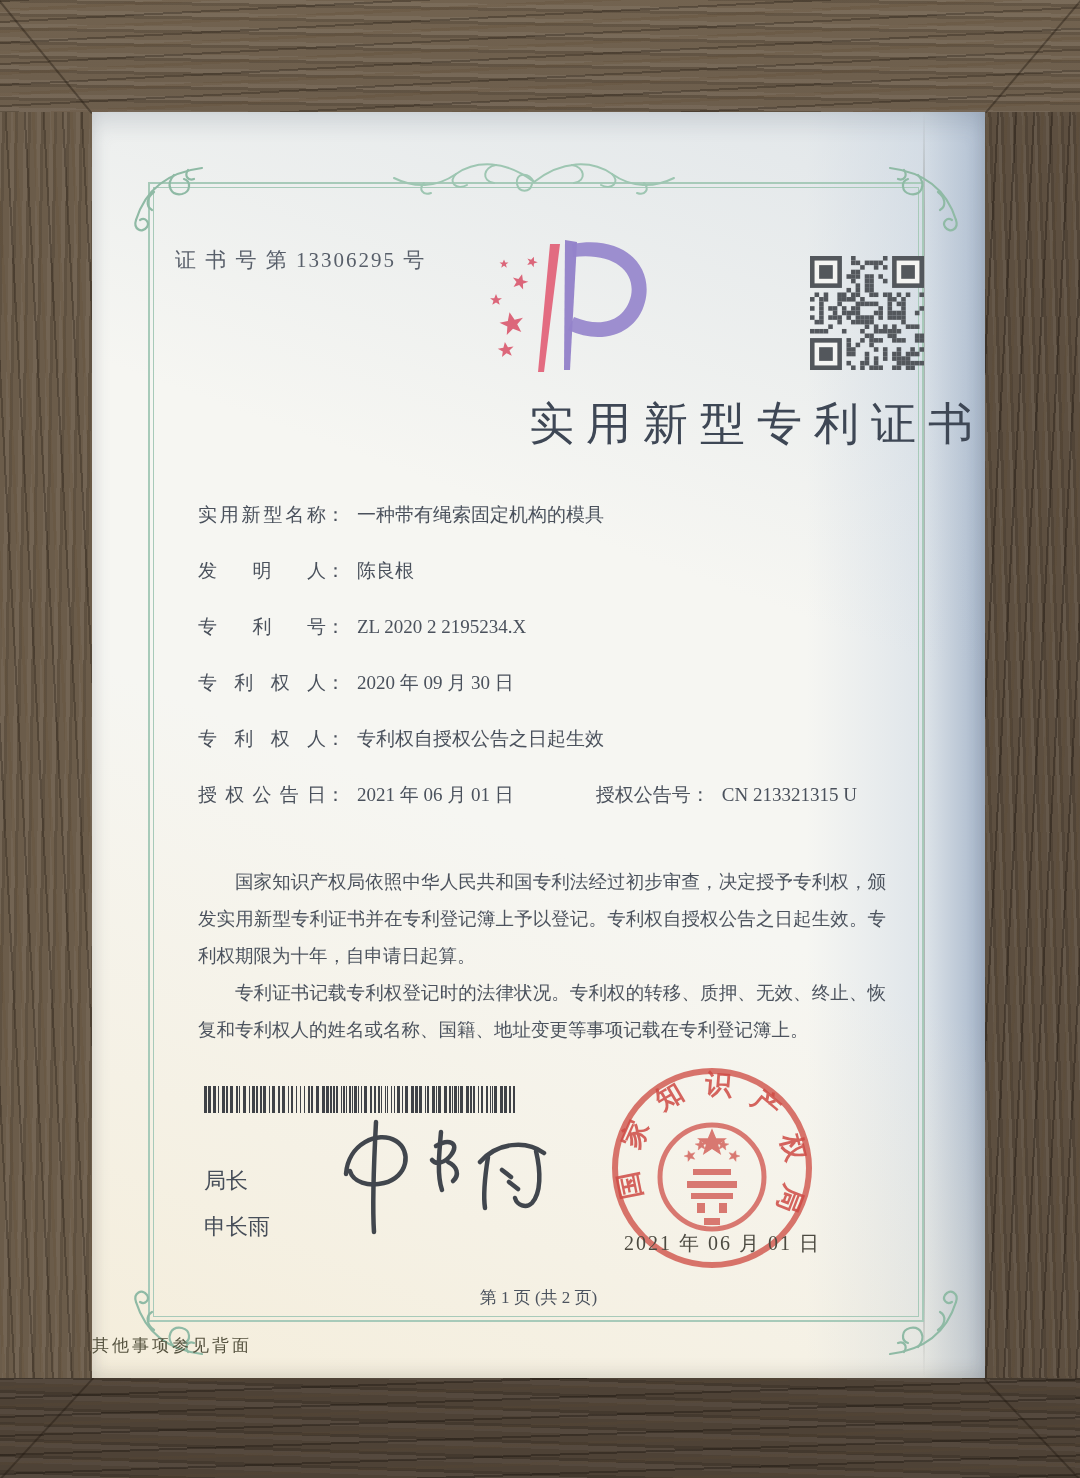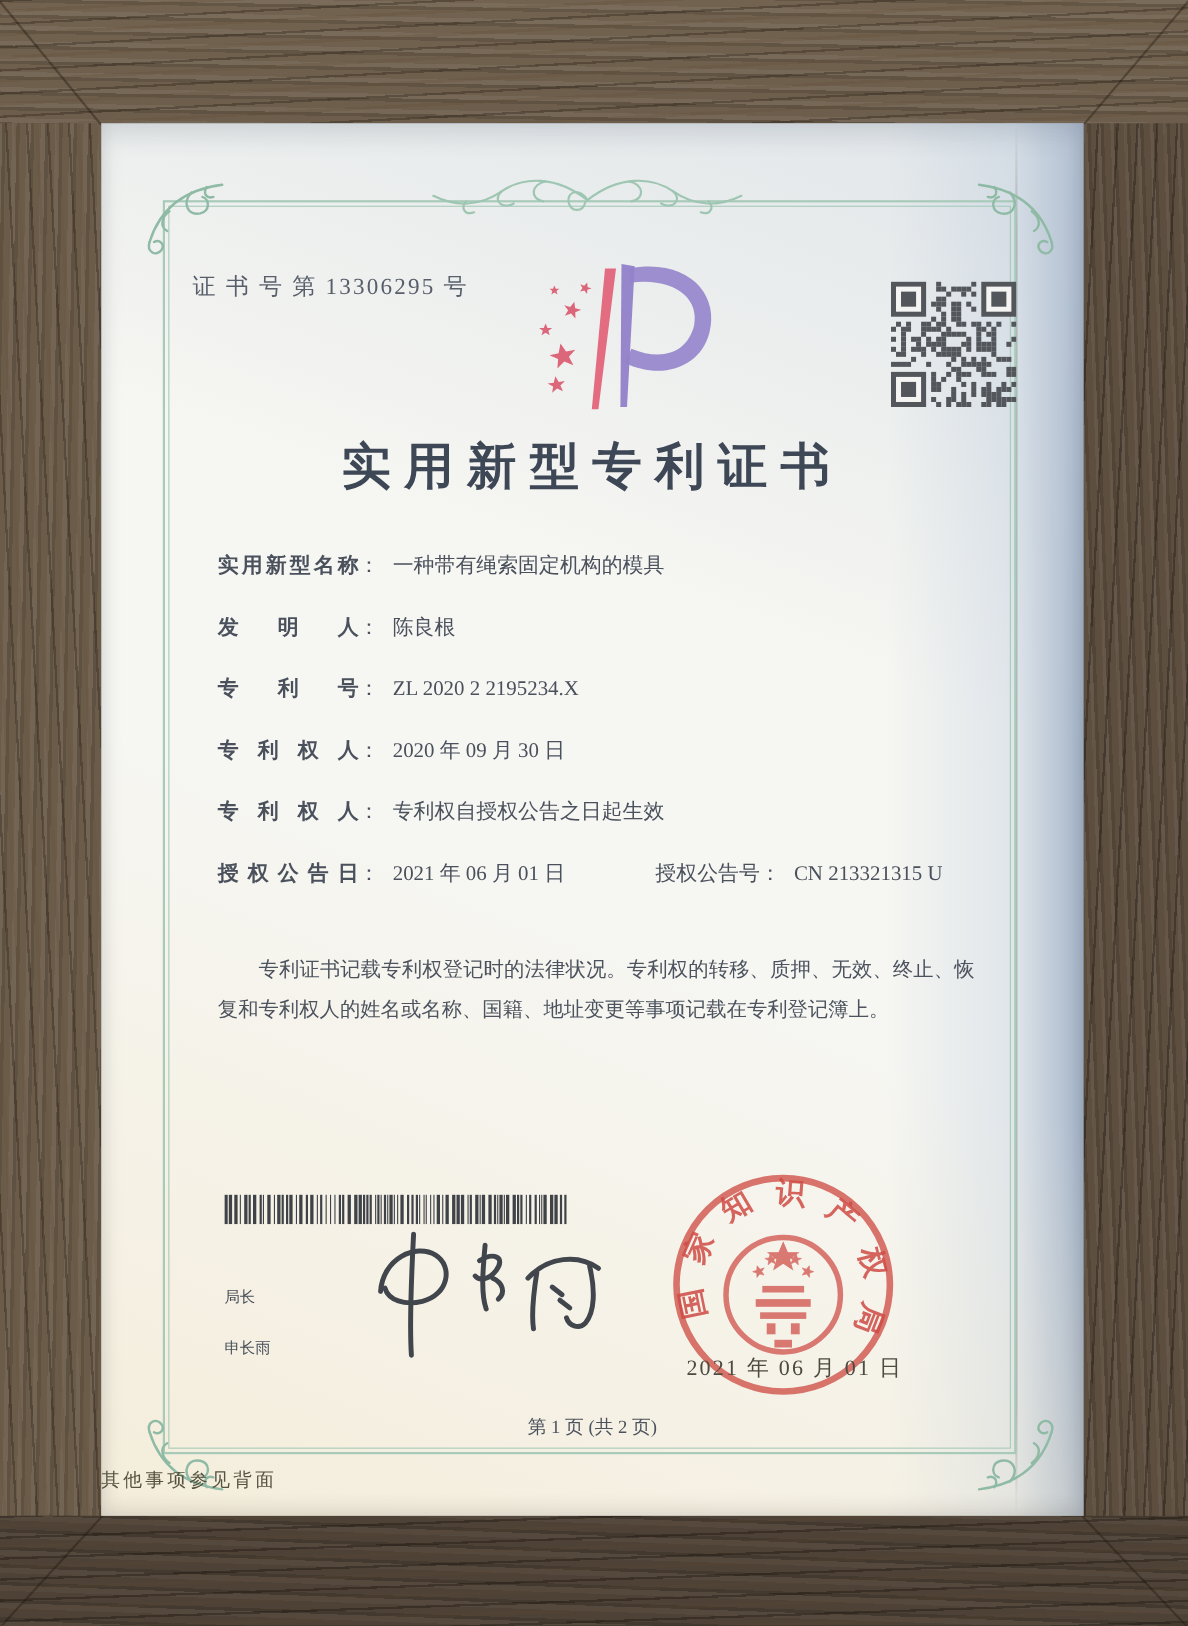--- a/index.html
+++ b/index.html
@@ -51,31 +51,31 @@
   .fl-tl{left:36px;top:50px;}
   .fl-tr{left:792px;top:50px;transform:scaleX(-1);}
   .fl-bl{left:36px;top:1168px;transform:scaleY(-1);}
   .fl-br{left:792px;top:1168px;transform:scale(-1,-1);}
   .fl-topcenter{left:292px;top:44px;}
   
   .ink{color:#4a515c;}
   .cert-no{position:absolute;left:83px;top:134px;font-size:21px;letter-spacing:2px;color:#585f6a;}
   .logo{position:absolute;left:360px;top:118px;width:205px;height:150px;}
   .qr{position:absolute;left:718px;top:144px;width:114px;height:114px;}
-  .title{position:absolute;left:0;top:282px;width:100%;text-align:center;
-    font-size:45px;font-weight:700;letter-spacing:12px;color:#3e4755;}
+  .title{position:absolute;left:0;top:282px;width:100%;text-align:right;
+    font-size:45px;font-weight:400;letter-spacing:12px;color:#3e4755;}
   .fields{position:absolute;left:106px;top:388px;width:700px;font-size:19px;}
   .field-row{height:56px;line-height:30px;}
-  .field-label{display:inline-block;width:128px;text-align:justify;text-align-last:justify;vertical-align:top;font-weight:bold;}
+  .field-label{display:inline-block;width:128px;text-align:justify;text-align-last:justify;vertical-align:top;}
   .field-colon{margin-right:12px;}
   .grant2{margin-left:82px;}
   .paras{position:absolute;left:106px;top:752px;width:688px;font-size:18.5px;line-height:37px;text-align:justify;color:#4c535e;}
   .paras p{margin:0;text-indent:2em;}
   .barcode{position:absolute;left:112px;top:974px;width:312px;height:27px;}
-  .officer{position:absolute;left:112px;top:1046px;font-size:14px;line-height:46px;color:#474e59;}
+  .officer{position:absolute;left:112px;top:1046px;font-size:22px;line-height:46px;color:#474e59;}
   .signature{position:absolute;left:216px;top:998px;width:270px;height:135px;}
   .seal{position:absolute;left:515px;top:951px;width:210px;height:210px;}
   .seal-date{position:absolute;left:532px;top:1118px;font-size:20px;letter-spacing:2px;color:#4c4a41;z-index:3;}
   .page-foot{position:absolute;left:0;top:1174px;width:100%;text-align:center;font-size:17px;color:#4c535e;font-family:Liberation Serif, serif;}
   .back-note{position:absolute;left:0;top:1222px;width:100%;text-align:left;font-size:17px;letter-spacing:3px;color:#55523f;}
 </style>
 </head>
 <body>
 
 <div id="photo">
@@ -368,20 +368,21 @@
     <div class="fields ink" id="fieldsbox">
         <div class="field-row"><span class="field-label">实用新型名称</span><span class="field-colon">：</span><span class="field-value">一种带有绳索固定机构的模具</span></div>
         <div class="field-row"><span class="field-label">发明人</span><span class="field-colon">：</span><span class="field-value">陈良根</span></div>
         <div class="field-row"><span class="field-label">专利号</span><span class="field-colon">：</span><span class="field-value">ZL 2020 2 2195234.X</span></div>
         <div class="field-row"><span class="field-label">专利权人</span><span class="field-colon">：</span><span class="field-value">2020 年 09 月 30 日</span></div>
         <div class="field-row"><span class="field-label">专利权人</span><span class="field-colon">：</span><span class="field-value">专利权自授权公告之日起生效</span></div>
         <div class="field-row"><span class="field-label">授权公告日</span><span class="field-colon">：</span><span class="field-value">2021 年 06 月 01 日</span><span class="grant2"><span>授权公告号</span><span class="field-colon">：</span><span>CN 213321315 U</span></span></div>
       </div>
 
     <div class="paras">
+      <p>国家知识产权局依照中华人民共和国专利法经过初步审查，决定授予专利权，颁发实用新型专利证书并在专利登记簿上予以登记。专利权自授权公告之日起生效。专利权期限为十年，自申请日起算。</p>
       <p>专利证书记载专利权登记时的法律状况。专利权的转移、质押、无效、终止、恢复和专利权人的姓名或名称、国籍、地址变更等事项记载在专利登记簿上。</p>
     </div>
 
     <div class="barcode" id="bcbox"><svg viewBox="0 0 312 27" width="100%" height="100%">
           <rect x="0" y="0" width="3" height="27" fill="#3f4247"></rect>
           <rect x="4" y="0" width="3" height="27" fill="#3f4247"></rect>
           <rect x="9" y="0" width="3" height="27" fill="#3f4247"></rect>
           <rect x="14" y="0" width="1" height="27" fill="#3f4247"></rect>
           <rect x="18" y="0" width="3" height="27" fill="#3f4247"></rect>
           <rect x="22" y="0" width="2" height="27" fill="#3f4247"></rect>

